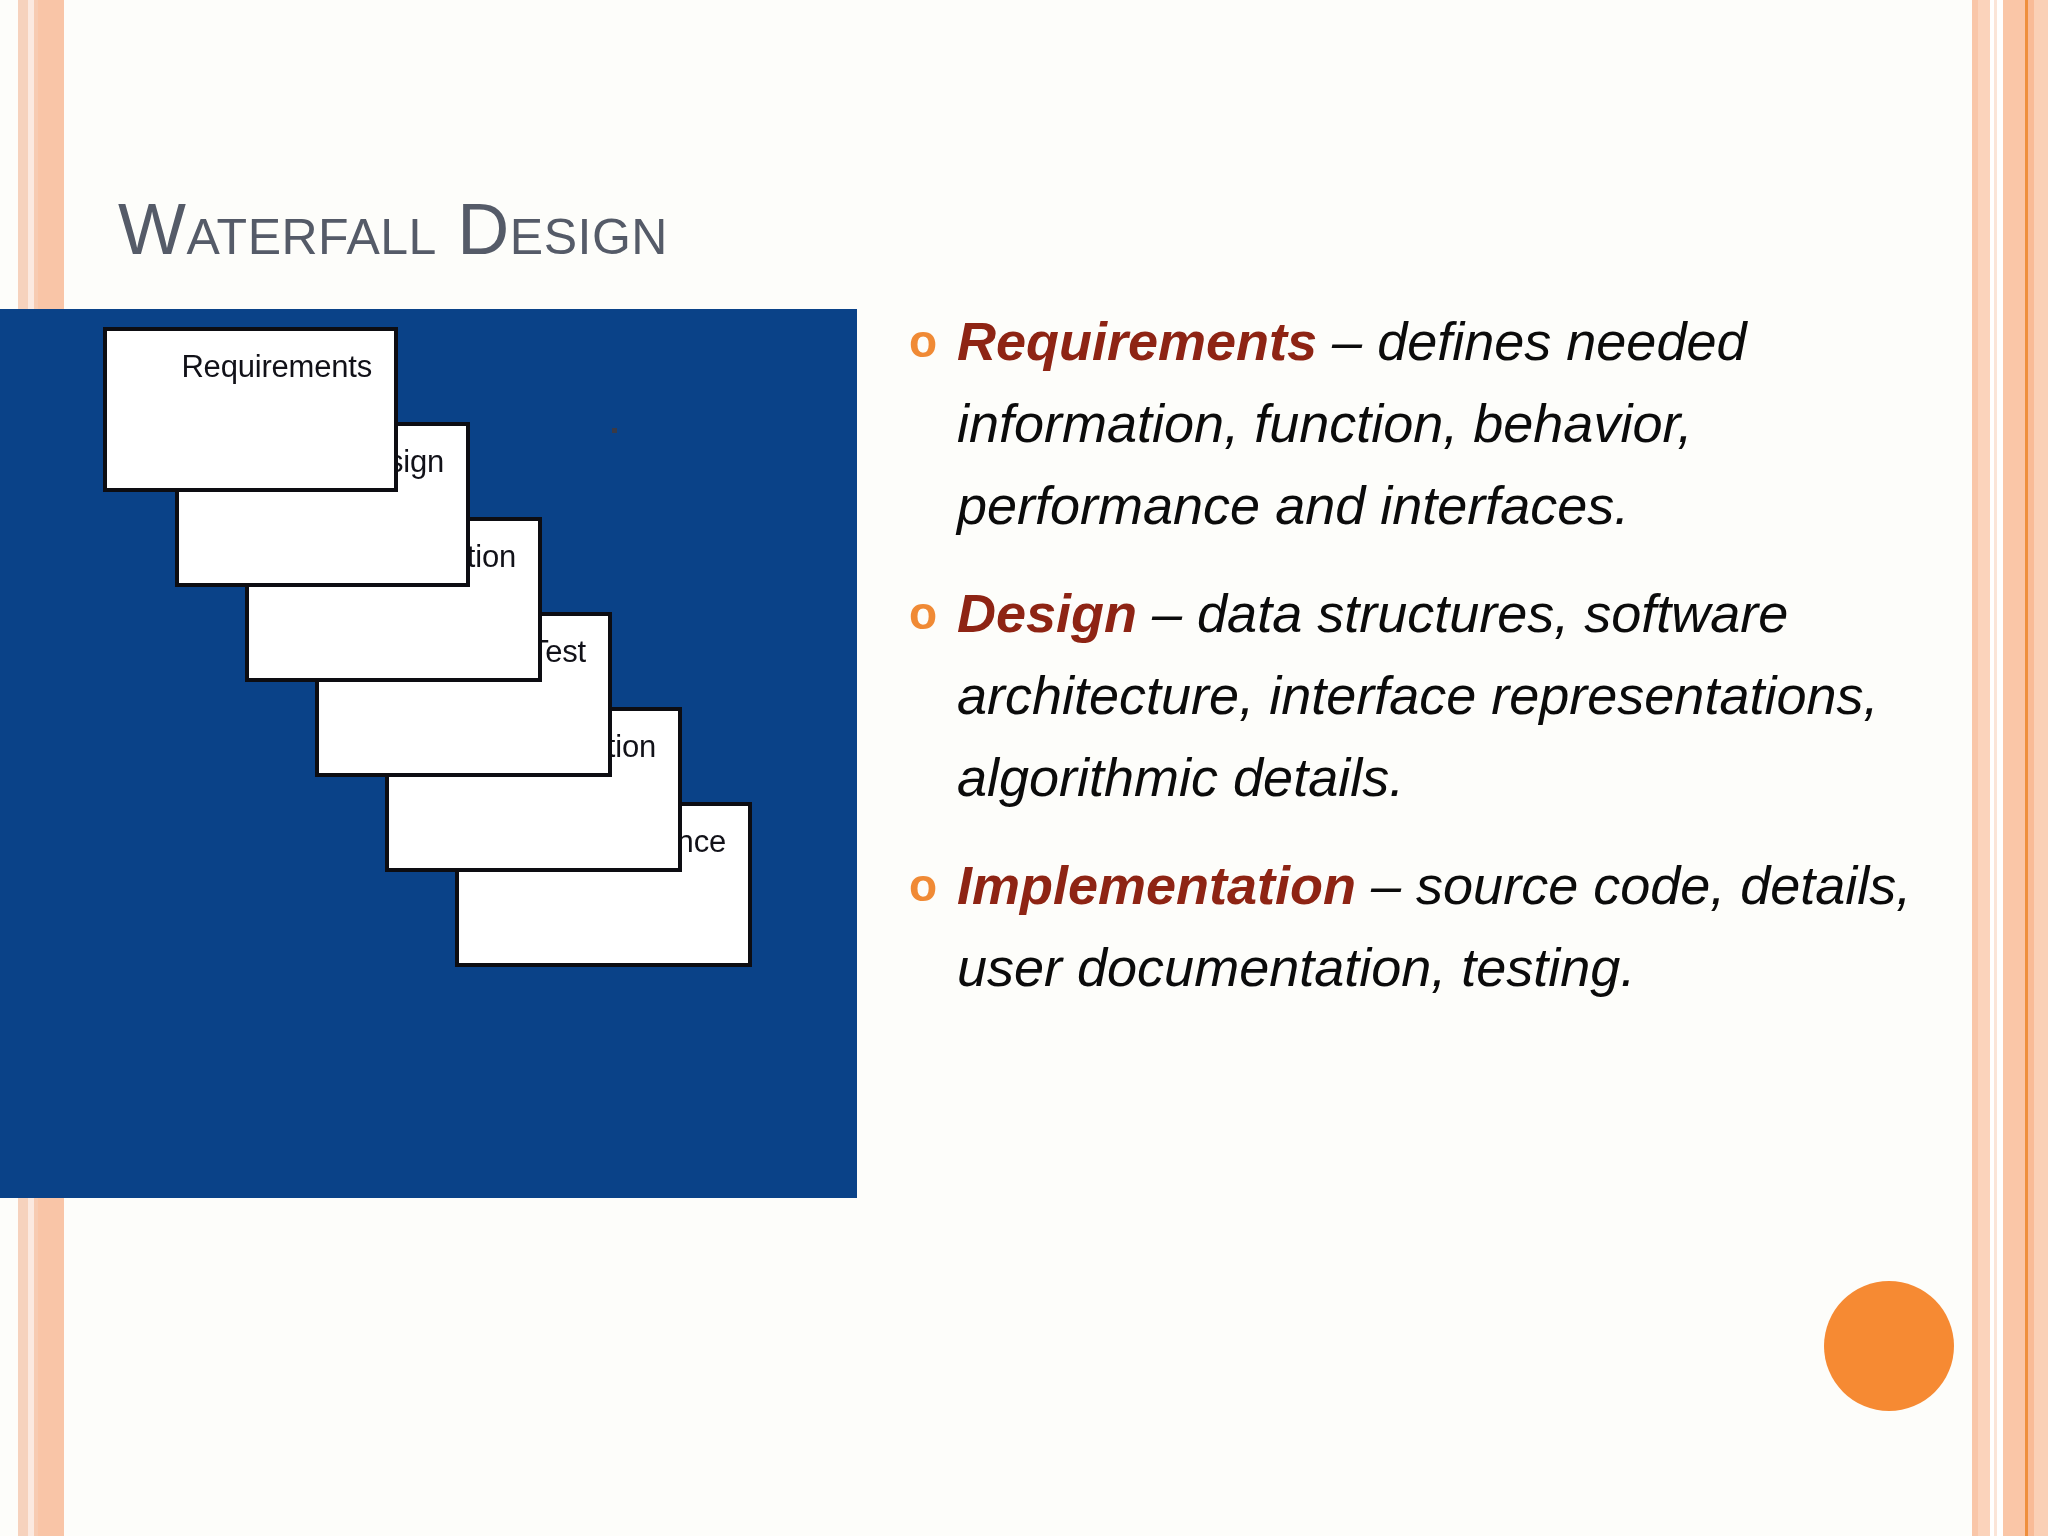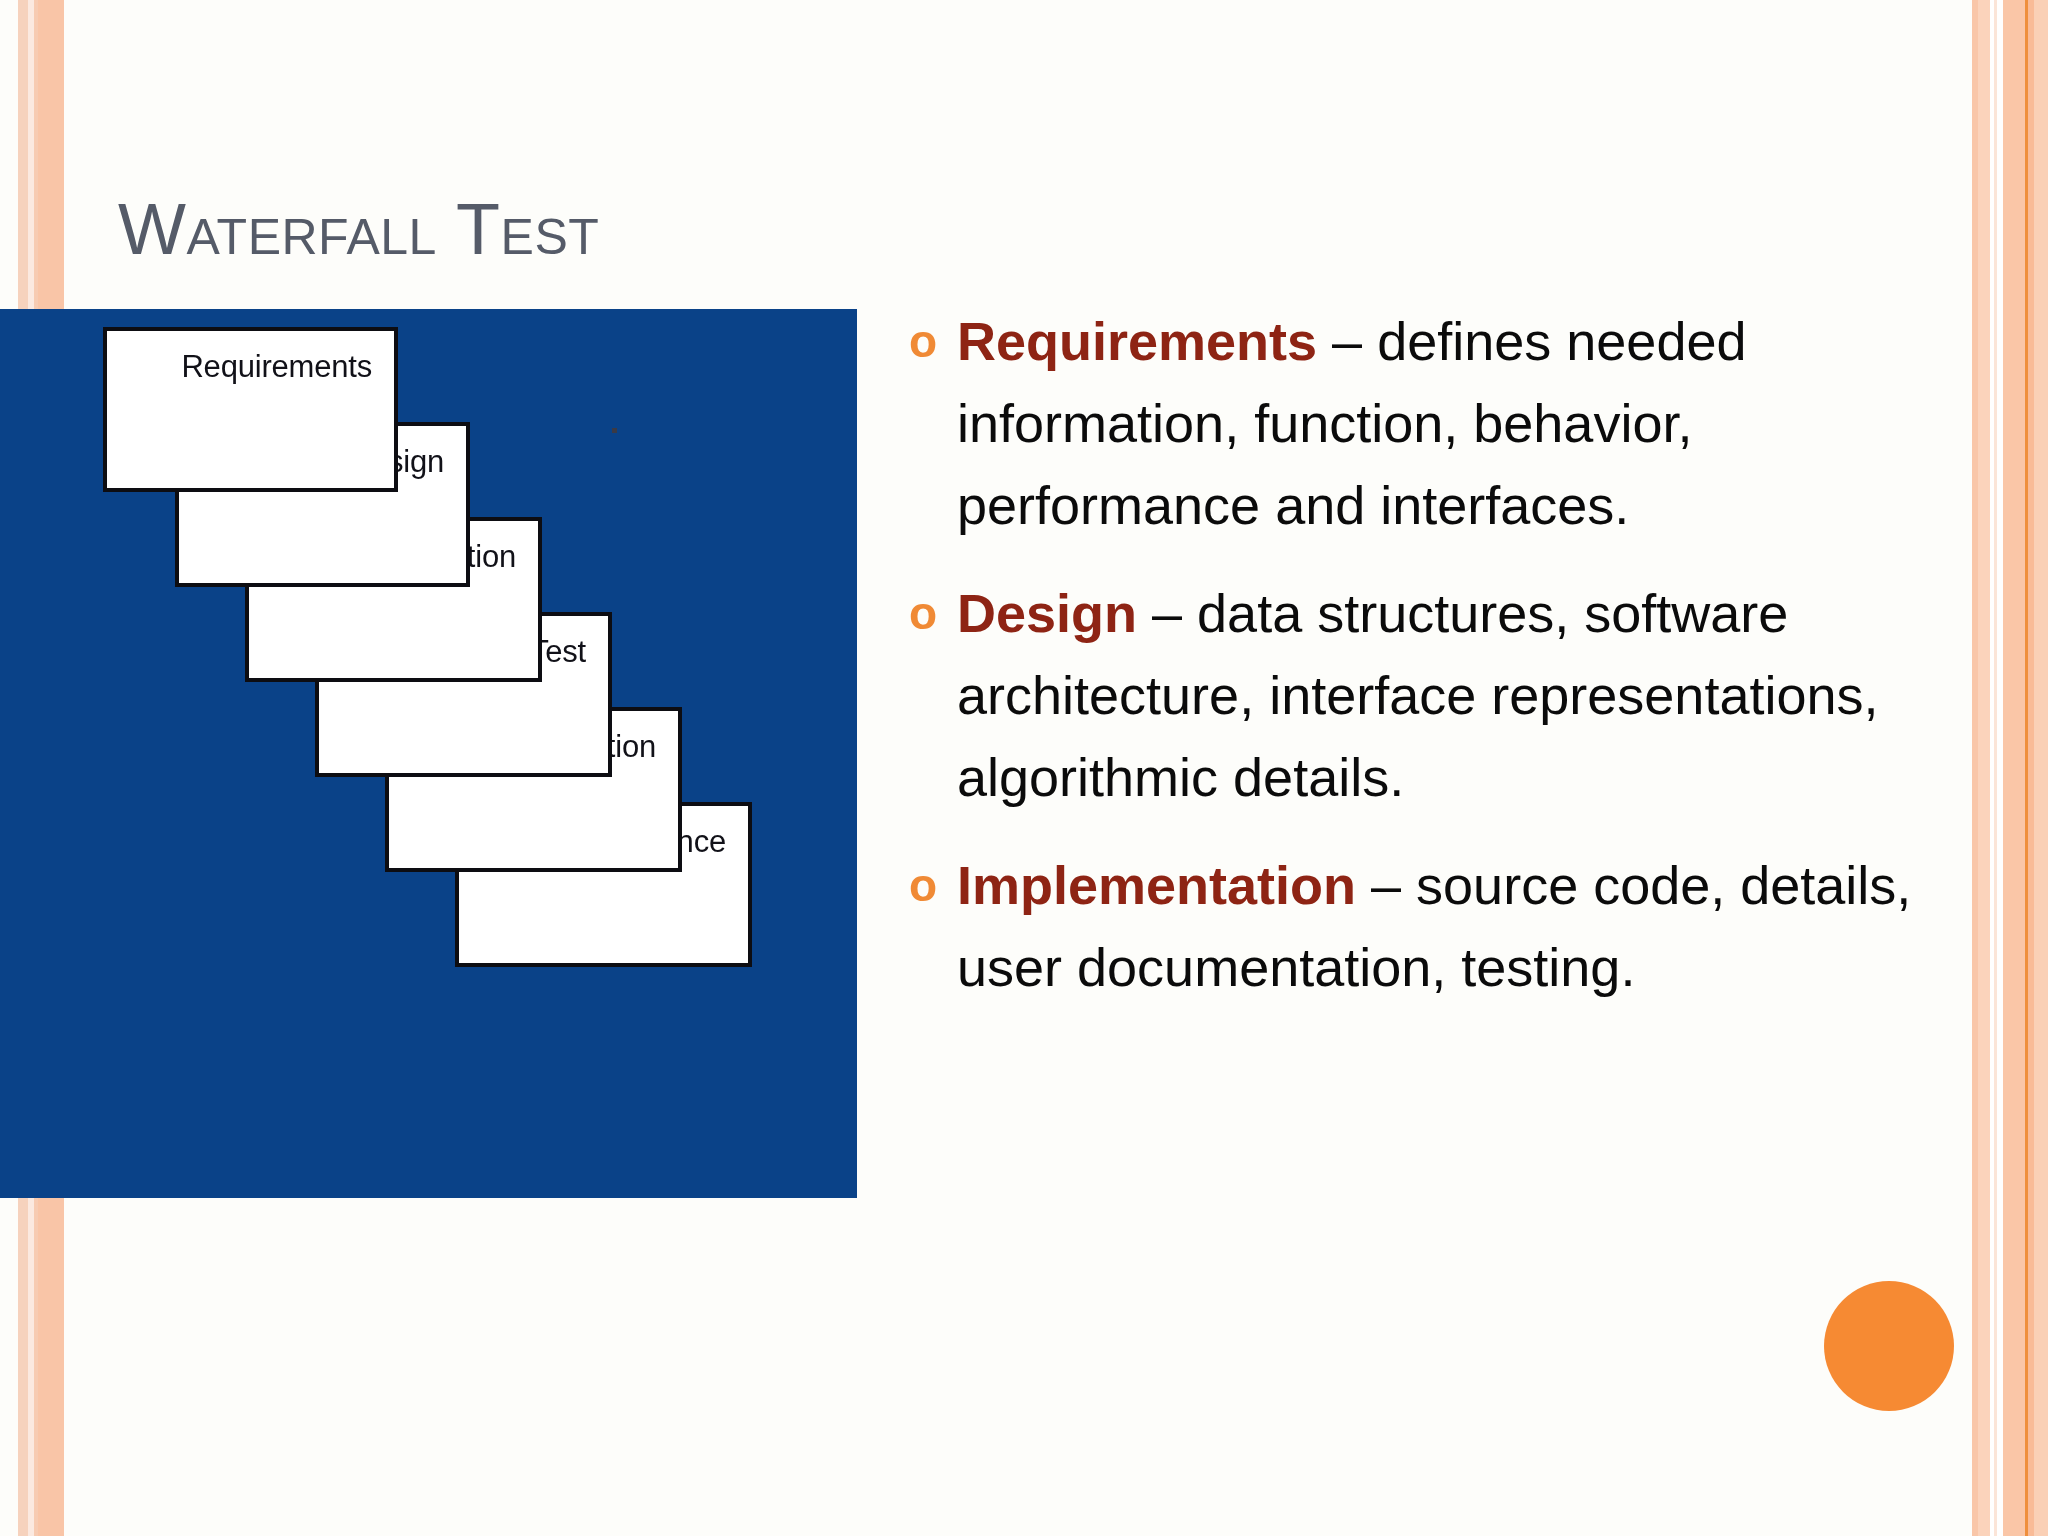--- a/index.html
+++ b/index.html
@@ -126,20 +126,21 @@
     text-align: left;
     padding-left: 4px;
     box-sizing: border-box;
   }
   .bullet-text {
     flex: 1 1 auto;
     font-family: "Liberation Sans", sans-serif;
     font-size: 54px;
     line-height: 82px;
     color: #0b0b0b;
+    font-style: italic;
   }
   .term {
     color: #8e2414;
     font-weight: 700;
   }
   .rest {
     color: #0b0b0b;
     font-weight: 400;
   }
 
@@ -168,21 +169,21 @@
   <div class="stripe stripe-r2"></div>
   <div class="stripe stripe-r3"></div>
   <div class="stripe stripe-r4"></div>
   <div class="stripe stripe-r5"></div>
   <div class="stripe stripe-r6"></div>
   <div class="stripe stripe-r7"></div>
   <div class="stripe stripe-r8"></div>
   <div class="stripe stripe-r9"></div>
   <div class="stripe stripe-r10"></div>
 
-  <div class="title">Waterfall Test</div>
+  <div class="title">Waterfall Design</div>
 
   <div class="diagram-panel">
     <div class="speck"></div>
 
     <div class="wf-box wf-0">
       <span class="wf-label">Requirements</span>
     </div>
     <div class="wf-box wf-1">
       <span class="wf-label">Design</span>
     </div>

